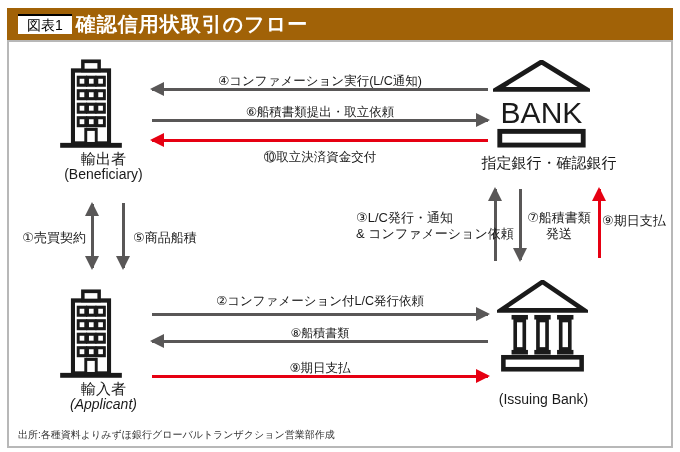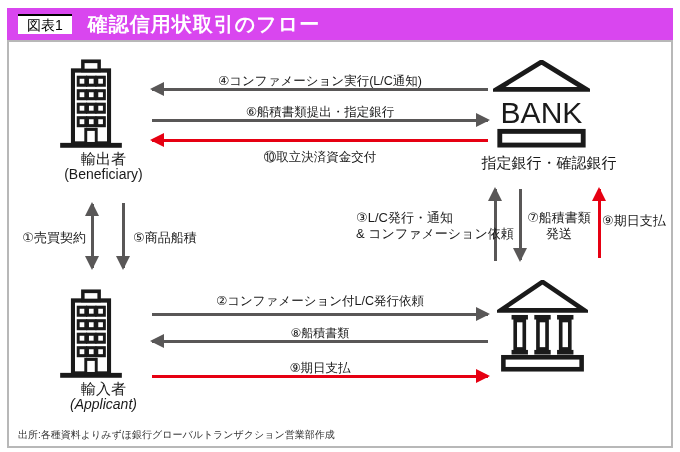--- a/index.html
+++ b/index.html
@@ -1,21 +1,21 @@
 <!DOCTYPE html>
 <html><head>
 <meta charset="utf-8">
 <style>
   html,body{margin:0;padding:0;background:#fff;}
   #canvas{position:relative;width:680px;height:452px;background:#fff;overflow:hidden;
           font-family:"Liberation Sans","DejaVu Sans",sans-serif;color:#1a1a1a;}
 
   
-  .titlebar{position:absolute;left:7px;top:8px;width:666px;height:32px;background:#d946ef;
-            display:flex;align-items:center;box-sizing:border-box;gap:12px;}
+  .titlebar{position:absolute;left:7px;top:8px;width:666px;height:32px;background:#a16207;
+            display:flex;align-items:center;box-sizing:border-box;}
   .tagbox{margin-left:11px;background:#fff;border-top:2px solid #000;height:20px;line-height:19px;
           padding:0 9px;font-size:14px;color:#000;box-sizing:border-box;}
   .titletext{margin-left:4px;color:#fff;font-size:20px;font-weight:bold;letter-spacing:1px;}
 
   
   .frame{position:absolute;left:7px;top:40px;width:666px;height:408px;border:2px solid #b8b8b8;
          box-sizing:border-box;background:#fff;}
 
   .lbl{position:absolute;color:#1a1a1a;}
   .c{text-align:center;}
@@ -114,28 +114,29 @@
       <rect x="66" y="38" width="18" height="5" fill="#1a1a1a" stroke="none"></rect>
       <rect x="20" y="44" width="10" height="31" stroke-width="4"></rect>
       <rect x="45" y="44" width="10" height="31" stroke-width="4"></rect>
       <rect x="70" y="44" width="10" height="31" stroke-width="4"></rect>
       <rect x="16" y="76" width="18" height="5" fill="#1a1a1a" stroke="none"></rect>
       <rect x="41" y="76" width="18" height="5" fill="#1a1a1a" stroke="none"></rect>
       <rect x="66" y="76" width="18" height="5" fill="#1a1a1a" stroke="none"></rect>
       <rect x="7" y="84" width="86" height="13" stroke-width="5"></rect>
     </g>
   </svg>
+  <div class="lbl c" style="left:456px;top:391px;width:175px;font-size:14px;">(Issuing Bank)</div>
 
   <div class="lbl c" style="left:150px;top:73px;width:340px;font-size:12.5px;">④コンファメーション実行(L/C通知)</div>
   <div class="arrow h" style="left:150px;top:82px;width:340px;">
     <span class="shaft"></span>
       <span class="head left"></span>
   </div>
 
-  <div class="lbl c" style="left:150px;top:104px;width:340px;font-size:12.5px;">⑥船積書類提出・指定銀行</div>
+  <div class="lbl c" style="left:150px;top:104px;width:340px;font-size:12.5px;">⑥船積書類提出・取立依頼</div>
   <div class="arrow h" style="left:150px;top:113px;width:340px;">
     <span class="shaft"></span>
       <span class="head right"></span>
   </div>
 
   <div class="arrow h red" style="left:150px;top:133px;width:340px;">
     <span class="shaft"></span>
       <span class="head left"></span>
   </div>
   <div class="lbl c" style="left:150px;top:149px;width:340px;font-size:12.5px;font-family:Liberation Mono, monospace;">⑩取立決済資金交付</div>

